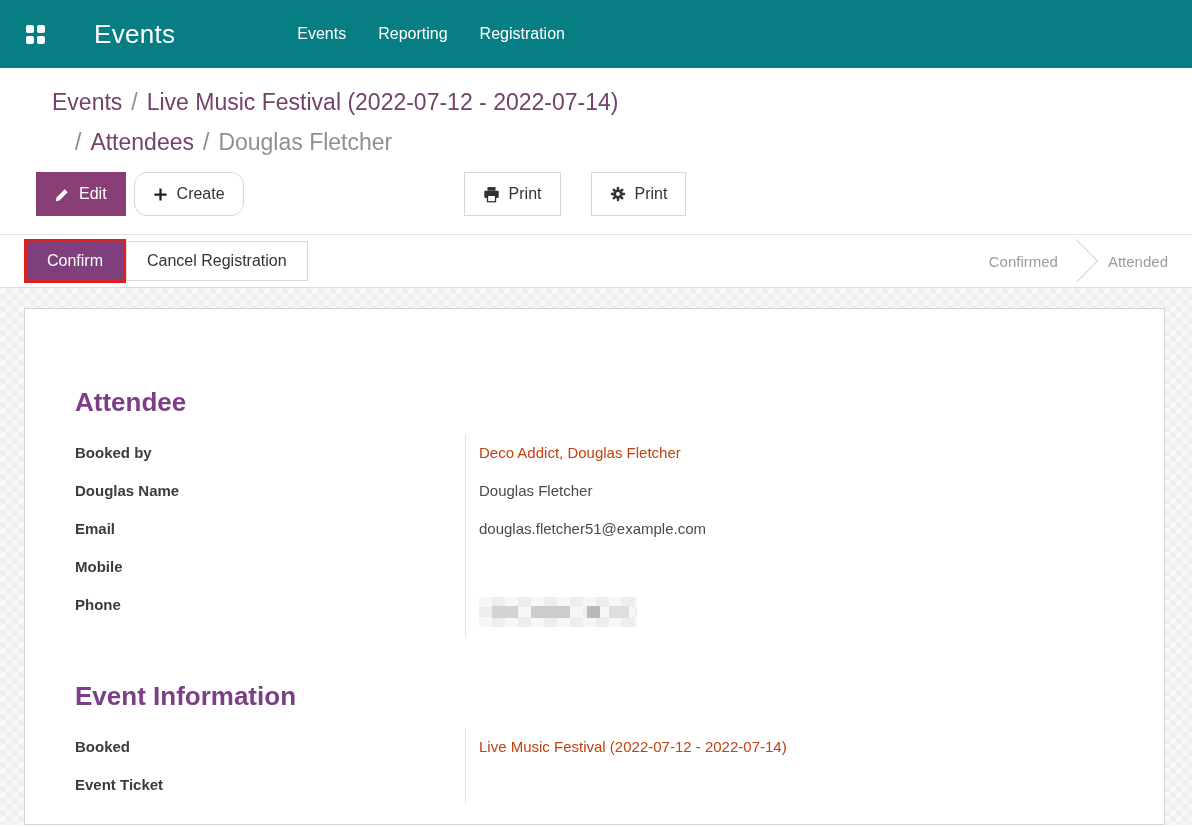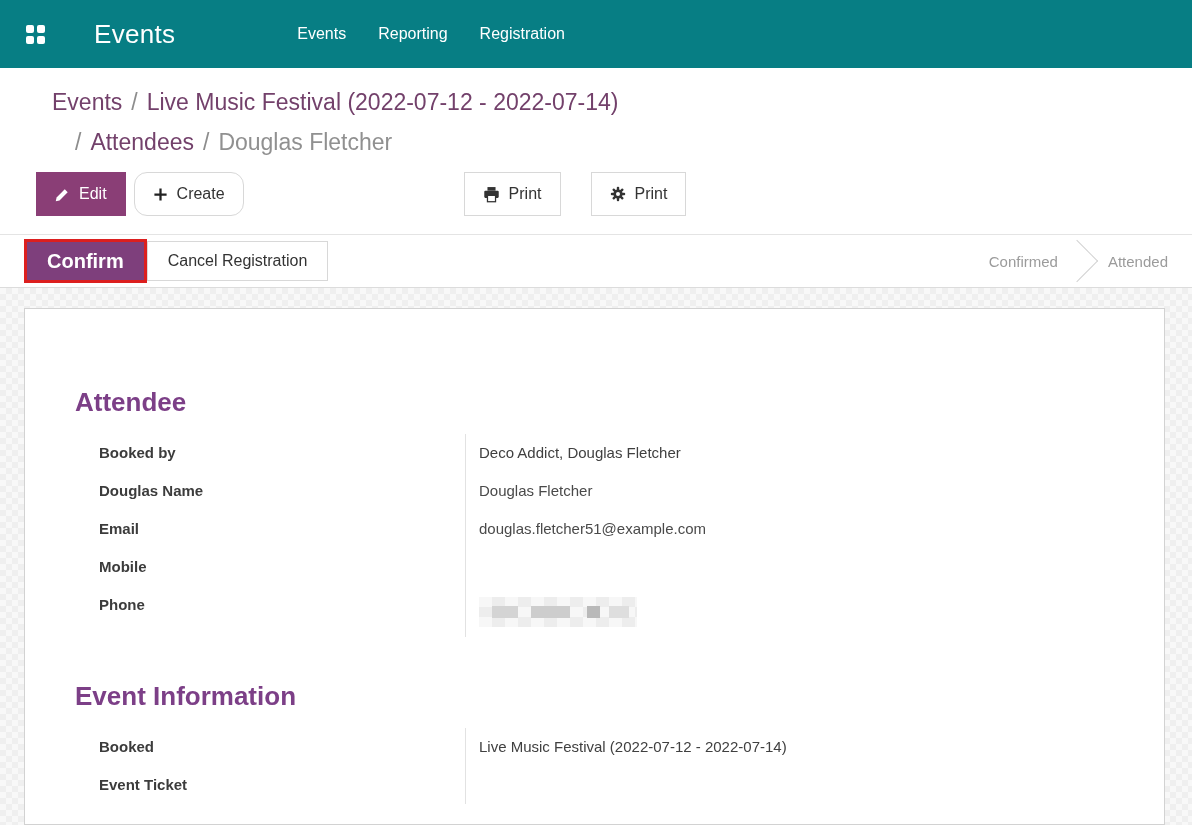--- a/index.html
+++ b/index.html
@@ -30,22 +30,22 @@
   .btn-secondary { border-color: #d8d8d8; }
   .btn-primary { background: #8a3e76; color: #fff; }
   .btn-create { margin-left: 8px; border-radius: 13px; }
   .btn-print { margin-left: 220px; }
   .btn-action { margin-left: 30px; }
   .btn svg { display: block; }
 
   
   .statusbar { margin-top: 18px; height: 54px; background: #fff; display: flex; align-items: center;
                border-top: 1px solid #e4e4e4; border-bottom: 1px solid #dcdcdc; padding-left: 24px; }
-  .confirm-btn { height: 44px; padding: 0 20px; background: #7e3f7c; color: #fff; font-size: 20px;
-                 border: 3px solid #dc1f1f; cursor: pointer; font-family: inherit; font-weight: bold; }
+  .confirm-btn { height: 44px; padding: 0 20px; background: #7e3f7c; color: #fff; font-size: 16px;
+                 border: 3px solid #dc1f1f; cursor: pointer; font-family: inherit; }
   .cancel-btn { height: 40px; padding: 0 20px; background: #fff; color: #333; font-size: 16px;
                 border: 1px solid #d8d8d8; cursor: pointer; font-family: inherit; }
   .stages { margin-left: auto; display: flex; align-items: center; height: 100%; }
   .stage { color: #9b9b9b; font-weight: 400; font-size: 15px; padding: 0 24px; cursor: pointer; }
   .stage-active { position: relative; z-index: 0; display: flex; align-items: center; height: 48px;
                   background: #e7e7eb; border: 3px solid #dc1f1f; padding: 0 26px;
                   color: #6e3d90; font-weight: 700; font-size: 15px; margin-right: 12px; cursor: pointer; }
   .stage-active::after { content: ""; position: absolute; right: -16px; top: 7px; width: 28px; height: 28px;
                   background: #e7e7eb; border-top: 1px solid #c9c9cf; border-right: 1px solid #c9c9cf;
                   transform: rotate(45deg); z-index: -1; }
@@ -53,24 +53,24 @@
           transform: rotate(45deg); margin: 0 -8px 0 -20px; }
 
   
   .content { height: 537px; padding: 20px 27px 0 24px;
      background: conic-gradient(#efefef 0 25%, #f8f8f8 0 50%, #efefef 0 75%, #f8f8f8 0) 0 0/12px 12px; }
   .sheet { background: #fff; border: 1px solid #d2d2d2; height: 100%; padding: 78px 40px 21px 50px; }
   .section-title { font-size: 26px; font-weight: 700; color: #7c3f87; margin: 0 0 16px; }
   .section { margin: 0; }
   .section + .section { margin-top: 44px; }
   .frow { display: grid; grid-template-columns: 390px 1fr; }
-  .frow .lbl { font-weight: 700; color: #3c3c3c; font-size: 15px; padding: 10px 0; margin-left: 24px; }
+  .frow .lbl { font-weight: 700; color: #3c3c3c; font-size: 15px; padding: 10px 0; }
   .frow .val { border-left: 1px solid #e2e2e2; padding: 10px 0 10px 13px; font-size: 15px;
                color: #4a4a4a; min-height: 38px; }
-  .val.link { color: #404040; cursor: pointer; }
+  .val.link { color: #c2410c; cursor: pointer; }
   .redacted { width: 158px; height: 30px; margin-top: 1px;
      background:
        linear-gradient(#b9b9b9,#b9b9b9) 108px 9px/13px 12px no-repeat,
        linear-gradient(#d4d4d4,#d4d4d4) 13px 9px/26px 12px no-repeat,
        linear-gradient(#cdcdcd,#cdcdcd) 52px 9px/39px 12px no-repeat,
        linear-gradient(#dedede,#dedede) 130px 9px/20px 12px no-repeat,
        conic-gradient(#ededed 0 25%, #f7f7f7 0 50%, #ededed 0 75%, #f7f7f7 0) 0 0/26px 20px; }
 </style>
 </head>
 <body>

